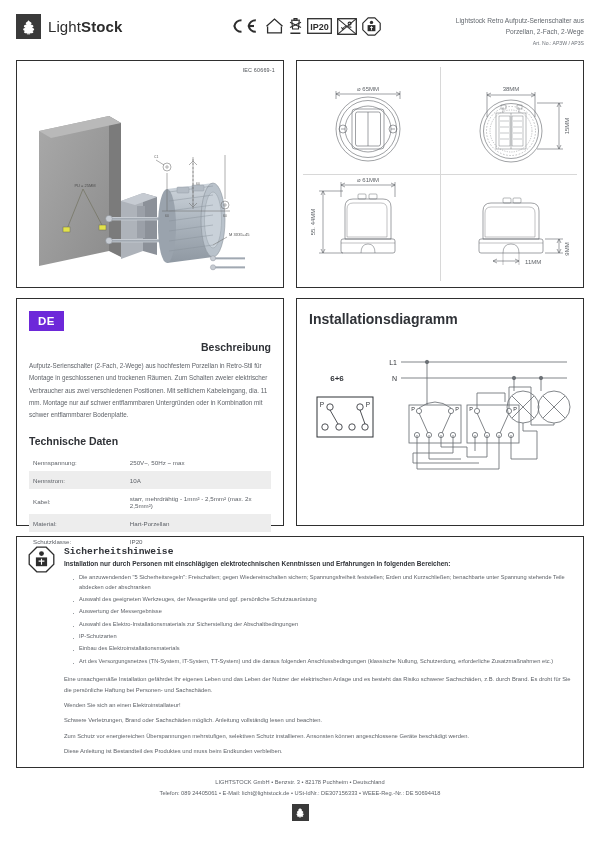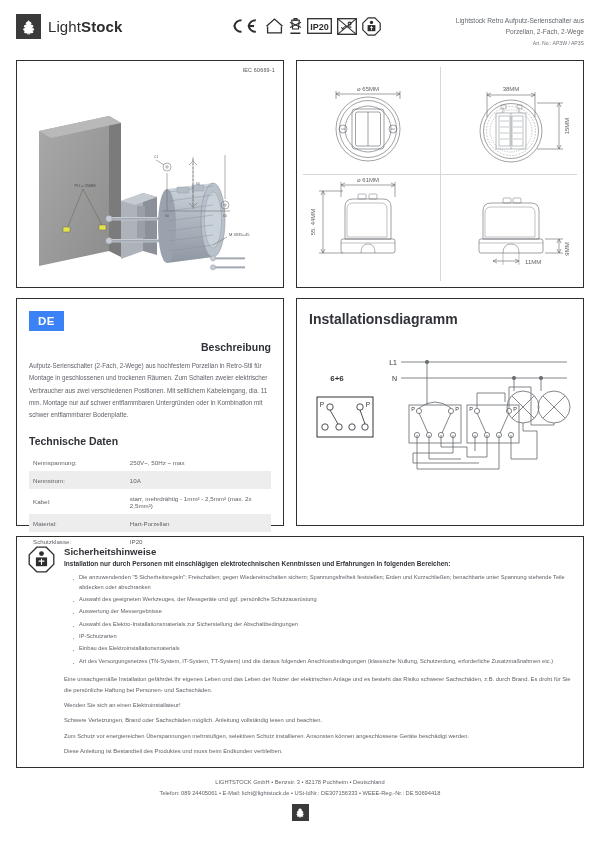--- a/index.html
+++ b/index.html
@@ -33,39 +33,39 @@
   .panel-left-top { width: 268px; height: 228px; position: relative; }
   .panel-right-top { width: 288px; height: 228px; position: relative; }
 
   .iec { position: absolute; right: 8px; top: 6px; font-size: 5.4px; color: #4d5156; letter-spacing: .2px;}
 
   .row-mid { display: flex; gap: 12px; margin-top: 10px; }
   .panel-left-mid { width: 268px; height: 228px; padding: 12px 12px 0 12px; }
   .panel-right-mid { width: 288px; height: 228px; padding: 12px; position: relative;}
 
   .badge-de {
-    display: inline-block; background: #3b82f6; color: #fff;
+    display: inline-block; background: #6d28d9; color: #fff;
     font-size: 11.5px; font-weight: bold; letter-spacing: .5px;
     padding: 4px 9px; margin-bottom: 10px;
   }
   .sec-title { font-size: 10.5px; font-weight: bold; color: #2f3237; margin-bottom: 7px; text-align: right; }
   .desc { font-size: 6.3px; line-height: 1.95; color: #5e6268; text-align: left; }
   .sec-title2 { font-size: 10.5px; font-weight: bold; color: #2f3237; margin: 14px 0 6px 0; }
 
   table.td { width: 100%; border-collapse: collapse; }
   table.td td { font-size: 6.2px; color: #5e6268; padding: 5.5px 4px; }
   table.td tr:nth-child(even) { background: #ededed; }
   table.td td.k { width: 40%; }
 
   .diag-title { font-size: 14px; font-weight: bold; color: #2f3237; }
 
   
   .panel-safety { margin-top: 10px; width: 568px; height: 232px; padding: 9px 11px; display: flex; gap: 9px;}
   .safety-body { flex: 1; }
-  .safety-h { font-size: 9.6px; font-weight: bold; color: #2f3237; margin-bottom: 3px;}
+  .safety-h { font-size: 9.6px; font-weight: bold; color: #2f3237; margin-bottom: 3px; font-family: Liberation Mono, monospace;}
   .safety-sub { font-size: 6.5px; font-weight: bold; color: #2f3237; margin-bottom: 6px; }
   ul.sf { list-style: none; margin: 0 0 0 6px; }
   ul.sf li { font-size: 5.7px; line-height: 1.72; color: #5e6268; position: relative; padding-left: 9px; margin-bottom: 2.5px;}
   ul.sf li:before { content: "·"; position: absolute; left: 2px; top: -1px; font-size: 9px; color: #8b9096;}
   .para { font-size: 5.8px; line-height: 1.78; color: #5e6268; margin-top: 8px; }
   .para.tight { margin-top: 5px; }
 
   
   .footer { margin-top: 9px; text-align: center; }
   .foot-line { font-size: 5.7px; color: #5e6268; line-height: 1.9; }

